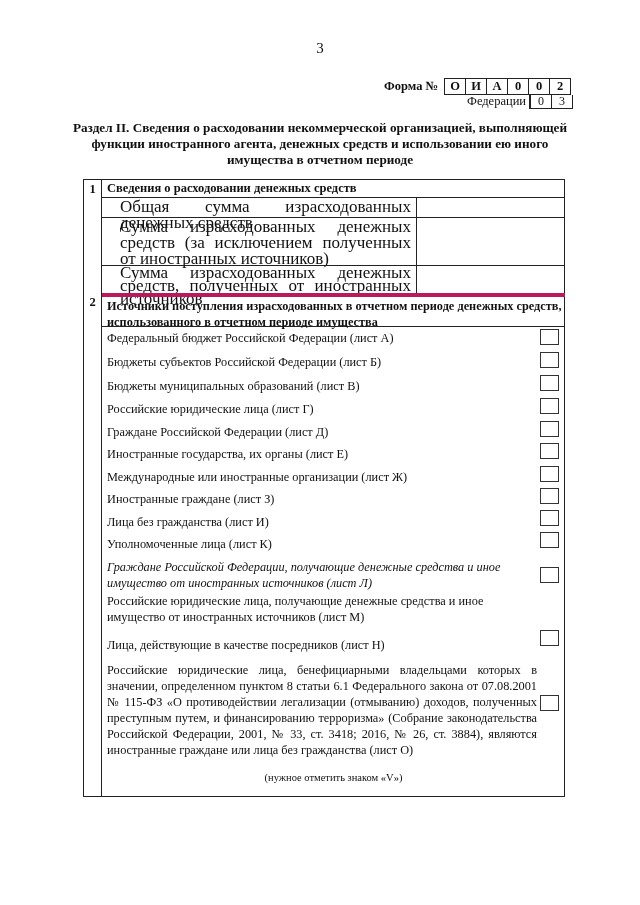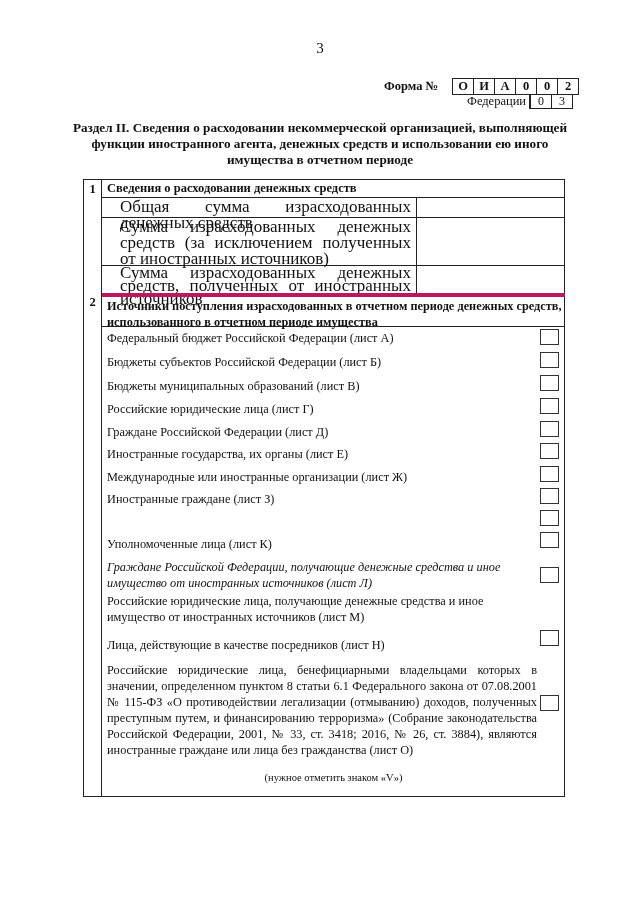--- a/index.html
+++ b/index.html
@@ -8,21 +8,21 @@
     font-family: "Liberation Serif", "DejaVu Serif", serif; color: #111;
   }
   .page-number {
     position: absolute; left: 0; width: 640px; top: 40px; text-align: center;
     font-size: 15px;
   }
   .form-code {
     position: absolute; top: 78px; left: 384px; display: flex; align-items: center;
     font-size: 12.5px; font-weight: bold;
   }
-  .form-code .lbl { margin-right: 14px; font-weight: bold; }
+  .form-code .lbl { margin-right: 6px; font-weight: bold; }
   .form-code .cells { display: flex; border: 1px solid #222; }
   .form-code .cell {
     width: 20px; height: 15px; border-left: 1px solid #222; text-align: center;
     line-height: 15px; font-size: 12.5px; font-weight: bold;
   }
   .form-code .cell:first-child { border-left: none; }
   .page-code {
     position: absolute; top: 94px; left: 467px; display: flex; align-items: center;
     font-size: 12.5px;
   }
@@ -147,20 +147,21 @@
 
   <div class="src-item" style="top:266px;">Иностранные государства, их органы (лист Е)</div>
   <div class="checkbox" style="top:263px;"></div>
 
   <div class="src-item" style="top:289px;">Международные или иностранные организации (лист Ж)</div>
   <div class="checkbox" style="top:286px;"></div>
 
   <div class="src-item" style="top:311px;">Иностранные граждане (лист З)</div>
   <div class="checkbox" style="top:308px;"></div>
 
+  <div class="src-item" style="top:334px;">Лица без гражданства (лист И)</div>
   <div class="checkbox" style="top:330px;"></div>
 
   <div class="src-item" style="top:356px;">Уполномоченные лица (лист К)</div>
   <div class="checkbox" style="top:352px;"></div>
 
   <div class="src-item" style="top:379px;font-style:italic;">Граждане Российской Федерации, получающие денежные средства и иное имущество от иностранных источников (лист Л)</div>
   <div class="checkbox" style="top:387px;"></div>
 
   <div class="src-item" style="top:413px;">Российские юридические лица, получающие денежные средства и иное имущество от иностранных источников (лист М)</div>
 

